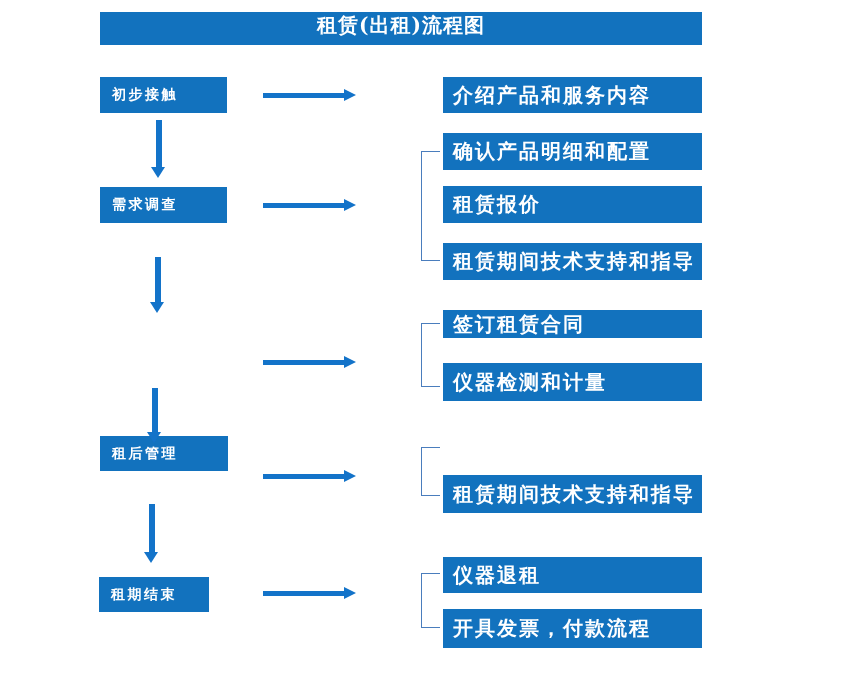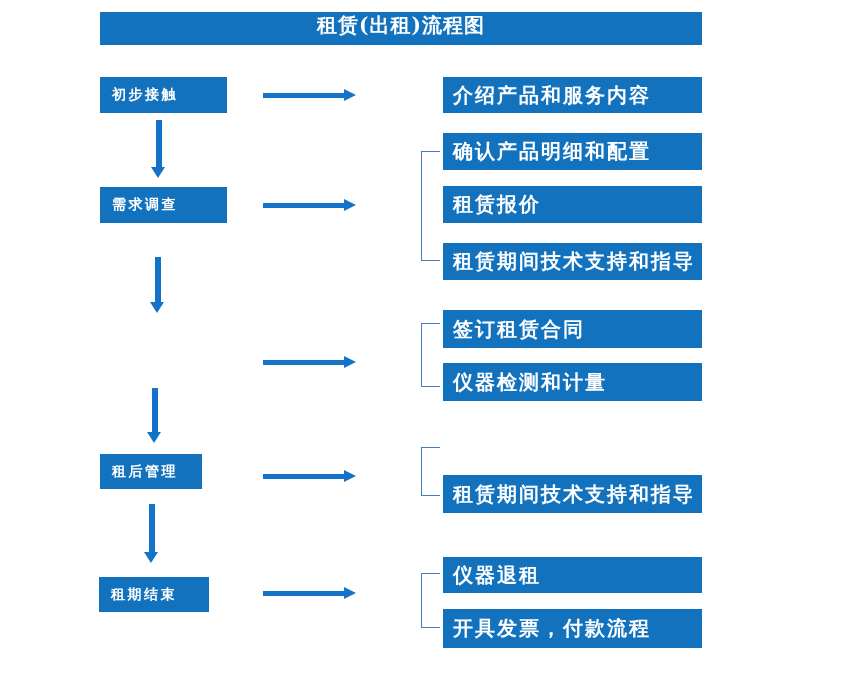--- a/index.html
+++ b/index.html
@@ -39,40 +39,40 @@
   <div class="title-bar">
     <span>租赁(出租)流程图</span>
   </div>
 
   <div class="box step" style="left:100px;top:77px;width:127px;height:36px">
     <span>初步接触</span>
   </div>
   <div class="box step" style="left:100px;top:187px;width:127px;height:36px">
     <span>需求调查</span>
   </div>
-  <div class="box step" style="left:100px;top:454px;width:102px;height:35px">
+  <div class="box step" style="left:100px;top:436px;width:128px;height:35px">
     <span>租后管理</span>
   </div>
   <div class="box step" style="left:99px;top:577px;width:110px;height:35px">
     <span>租期结束</span>
   </div>
 
   <div class="box detail" style="top:77px;height:36px">
     <span>介绍产品和服务内容</span>
   </div>
   <div class="box detail" style="top:133px;height:37px">
     <span>确认产品明细和配置</span>
   </div>
   <div class="box detail" style="top:186px;height:37px">
     <span>租赁报价</span>
   </div>
   <div class="box detail" style="top:243px;height:37px">
     <span>租赁期间技术支持和指导</span>
   </div>
-  <div class="box detail" style="top:310px;height:38px">
+  <div class="box detail" style="top:310px;height:28px">
     <span>签订租赁合同</span>
   </div>
   <div class="box detail" style="top:363px;height:38px">
     <span>仪器检测和计量</span>
   </div>
   <div class="box detail" style="top:475px;height:38px">
     <span>租赁期间技术支持和指导</span>
   </div>
   <div class="box detail" style="top:557px;height:36px">
     <span>仪器退租</span>

